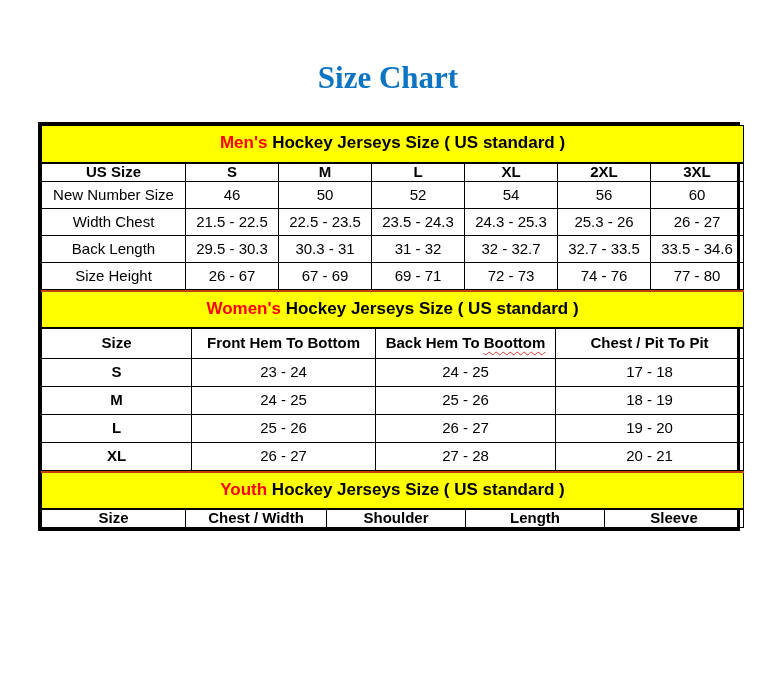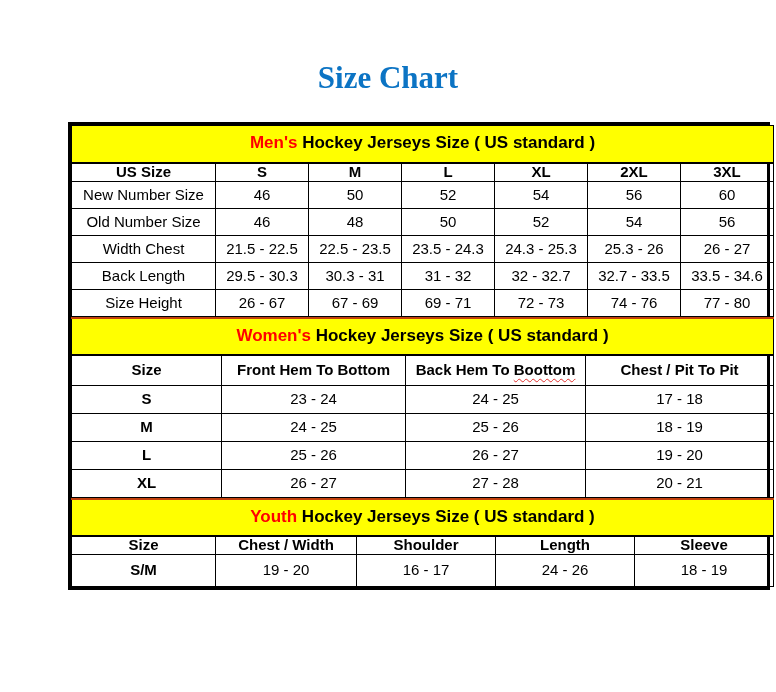--- a/index.html
+++ b/index.html
@@ -19,21 +19,20 @@
     color: #0C74C4;
     letter-spacing: 0px;
     font-family: Liberation Serif, serif;
   }
   .chart-wrap {
     position: absolute;
     left: 38px; top: 122px;
     width: 702px;
     border: 3px solid #000;
     background: #fff;
-    margin-left: 30px;
   }
   table {
     border-collapse: collapse;
     table-layout: fixed;
     width: 100%;
   }
   table.sect2, table.sect3 { border-top: 2px solid #c2410c; }
   th, td {
     border: 1px solid #000;
     text-align: center;
@@ -101,29 +100,20 @@
     <tr class="data">
       <td class="rlabel">New Number Size</td>
       <td>46</td>
       <td>50</td>
       <td>52</td>
       <td>54</td>
       <td>56</td>
       <td>60</td>
     </tr>
     <tr class="data">
-      <td class="rlabel">Old Number Size</td>
-      <td>46</td>
-      <td>48</td>
-      <td>50</td>
-      <td>52</td>
-      <td>54</td>
-      <td>56</td>
-    </tr>
-    <tr class="data">
       <td class="rlabel">Width Chest</td>
       <td>21.5 - 22.5</td>
       <td>22.5 - 23.5</td>
       <td>23.5 - 24.3</td>
       <td>24.3 - 25.3</td>
       <td>25.3 - 26</td>
       <td>26 - 27</td>
     </tr>
     <tr class="data">
       <td class="rlabel">Back Length</td>
@@ -202,23 +192,16 @@
         <tr class="section-title">
       <td colspan="5"><span class="hl">Youth</span><span> Hockey Jerseys Size ( US standard )</span></td>
     </tr>
     <tr class="head">
       <th>Size</th>
       <th>Chest / Width</th>
       <th>Shoulder</th>
       <th>Length</th>
       <th>Sleeve</th>
     </tr>
-    <tr class="data">
-      <td class="rlabel">S/M</td>
-      <td>19 - 20</td>
-      <td>16 - 17</td>
-      <td>24 - 26</td>
-      <td>18 - 19</td>
-    </tr>
   </tbody>
     </table>
 
 </div>
 
 </body></html>

